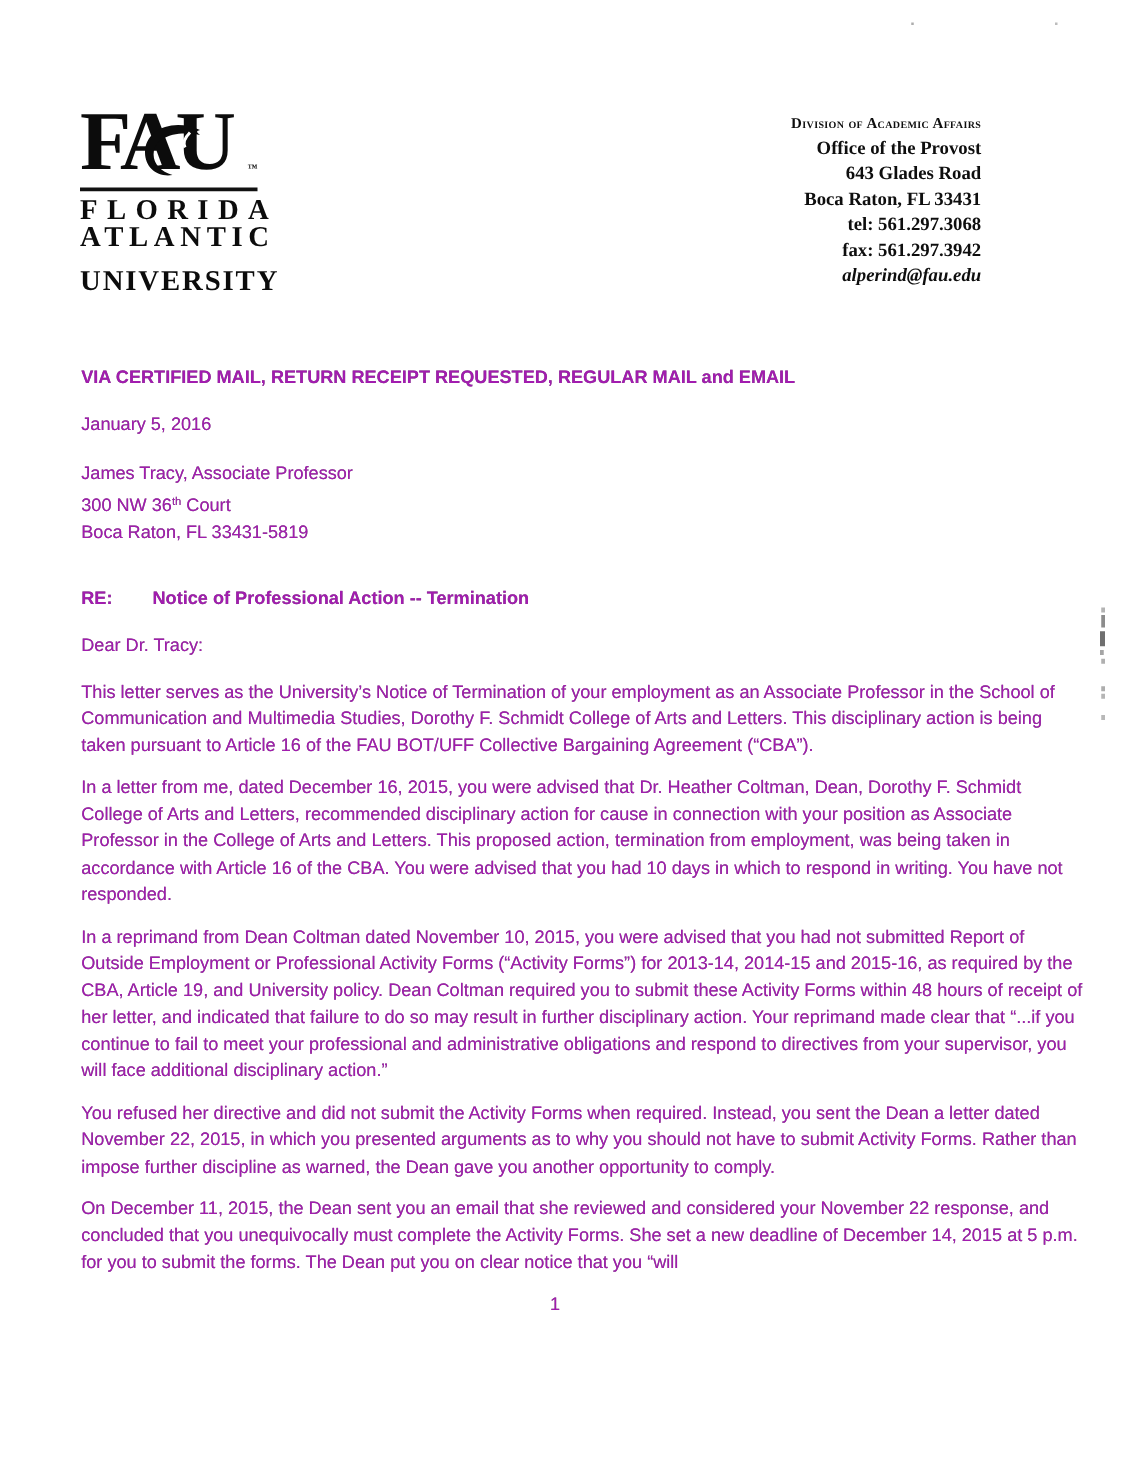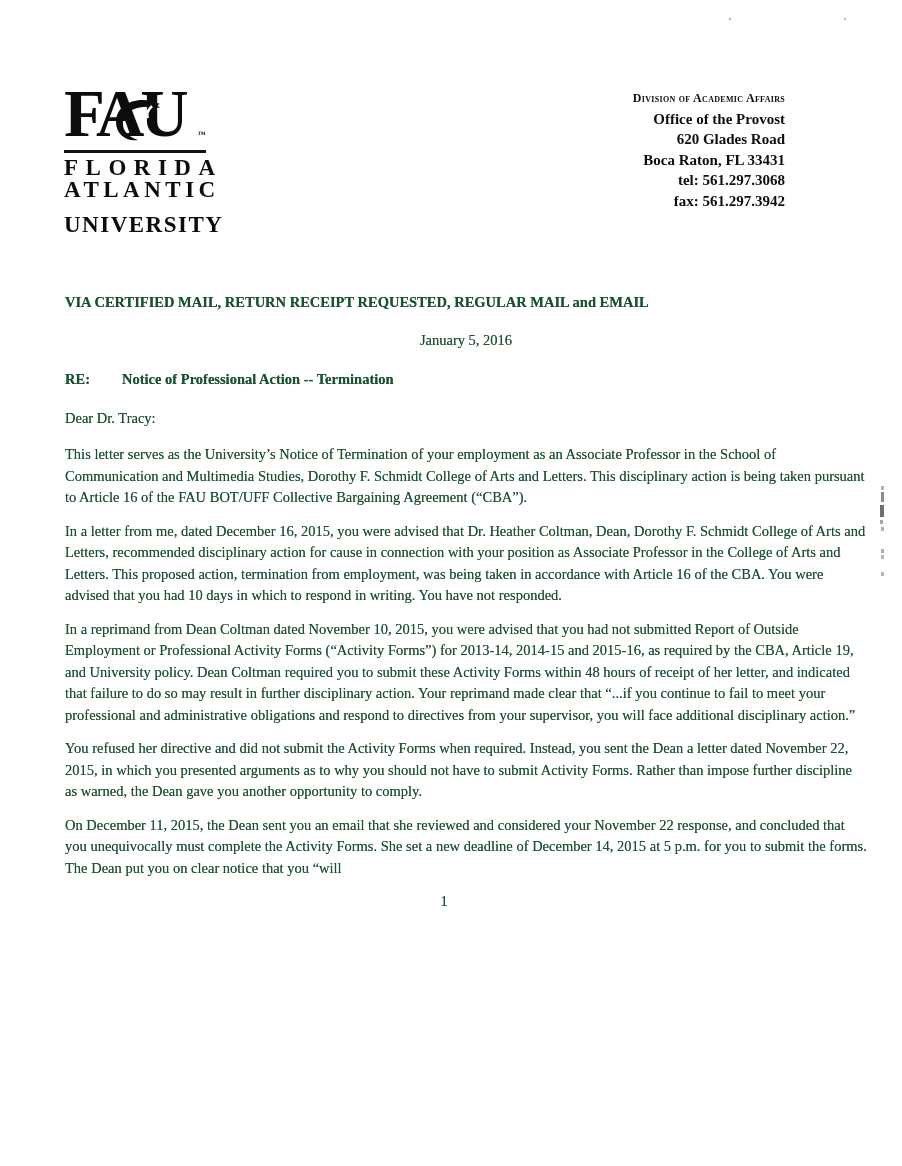--- a/index.html
+++ b/index.html
@@ -36,28 +36,28 @@
     position:absolute; top:88px; right:117px; text-align:right;
     font-family:"Liberation Serif", serif; color:#0e0e0e;
     font-size:15px; line-height:20.5px; font-weight:700;
   }
   .division { font-variant:small-caps; font-size:12px; letter-spacing:0.3px; }
   .office-line.it { font-style:italic; font-weight:600; }
 
   
   .body-col {
     position:absolute; left:65px; top:292px; width:802px;
-    font-family:Liberation Serif, serif;
-    font-size:14.5px; line-height:21.5px; color:#14532d;
+    font-family:Liberation Sans, sans-serif;
+    font-size:14.5px; line-height:21.5px; color:#a21caf;
     text-shadow:0 0 0.4px rgba(0,0,0,0.55);
   }
   .body-col p { margin:0; }
   .bold { font-weight:700; }
   .delivery   { margin-bottom:16px !important; }
-  .date-line  { margin-bottom:18px !important;text-align:center; }
+  .date-line  { margin-bottom:18px !important; }
   .recipient  { margin-bottom:31px; }
   .re-line    { margin-bottom:17px !important; }
   .re-label   { display:inline-block; width:57px; }
   .salutation { margin-bottom:15px !important; }
   .para       { margin-bottom:12px !important; }
   sup.ord { font-size:9px; vertical-align:5px; }
   .page-num {
     margin-top:2px; width:100%; text-align:center;
     transform:translateX(-22px);
     font-size:14.5px;
@@ -82,30 +82,36 @@
     </div>
     <div class="logo-rule"></div>
     <div class="logo-word w1">FLORIDA</div>
     <div class="logo-word w2">ATLANTIC</div>
     <div class="logo-word w3">UNIVERSITY</div>
   </div>
 
   <div class="office-block">
     <div class="division">Division of Academic Affairs</div>
     <div class="office-line">Office of the Provost</div>
-    <div class="office-line">620 Glades Road</div>
+    <div class="office-line">643 Glades Road</div>
     <div class="office-line">Boca Raton, FL 33431</div>
     <div class="office-line">tel: 561.297.3068</div>
     <div class="office-line">fax: 561.297.3942</div>
+    <div class="office-line it">alperind@fau.edu</div>
   </div>
 
   <main class="body-col">
     <p class="bold delivery">VIA CERTIFIED MAIL, RETURN RECEIPT REQUESTED, REGULAR MAIL and EMAIL</p>
     <p class="date-line">January 5, 2016</p>
 
+    <div class="recipient">
+      <div>James Tracy, Associate Professor</div>
+      <div><span>300 NW 36</span><sup class="ord">th</sup><span> Court</span></div>
+      <div>Boca Raton, FL 33431-5819</div>
+    </div>
 
     <p class="bold re-line"><span class="re-label">RE:</span><span>Notice of Professional Action -- Termination</span></p>
 
     <p class="salutation">Dear Dr. Tracy:</p>
 
     <p class="para">This letter serves as the University’s Notice of Termination of your employment as an Associate Professor in the School of Communication and Multimedia Studies, Dorothy F. Schmidt College of Arts and Letters. This disciplinary action is being taken pursuant to Article 16 of the FAU BOT/UFF Collective Bargaining Agreement (“CBA”).</p>
     <p class="para">In a letter from me, dated December 16, 2015, you were advised that Dr. Heather Coltman, Dean, Dorothy F. Schmidt College of Arts and Letters, recommended disciplinary action for cause in connection with your position as Associate Professor in the College of Arts and Letters. This proposed action, termination from employment, was being taken in accordance with Article 16 of the CBA. You were advised that you had 10 days in which to respond in writing. You have not responded.</p>
     <p class="para">In a reprimand from Dean Coltman dated November 10, 2015, you were advised that you had not submitted Report of Outside Employment or Professional Activity Forms (“Activity Forms”) for 2013-14, 2014-15 and 2015-16, as required by the CBA, Article 19, and University policy. Dean Coltman required you to submit these Activity Forms within 48 hours of receipt of her letter, and indicated that failure to do so may result in further disciplinary action. Your reprimand made clear that “...if you continue to fail to meet your professional and administrative obligations and respond to directives from your supervisor, you will face additional disciplinary action.”</p>
     <p class="para">You refused her directive and did not submit the Activity Forms when required.  Instead, you sent the Dean a letter dated November 22, 2015, in which you presented arguments as to why you should not have to submit Activity Forms.  Rather than impose further discipline as warned, the Dean gave you another opportunity to comply.</p>
     <p class="para">On December 11, 2015, the Dean sent you an email that she reviewed and considered your November 22 response, and concluded that you unequivocally must complete the Activity Forms.  She set a new deadline of December 14, 2015 at 5 p.m. for you to submit the forms.  The Dean put you on clear notice that you “will</p>

